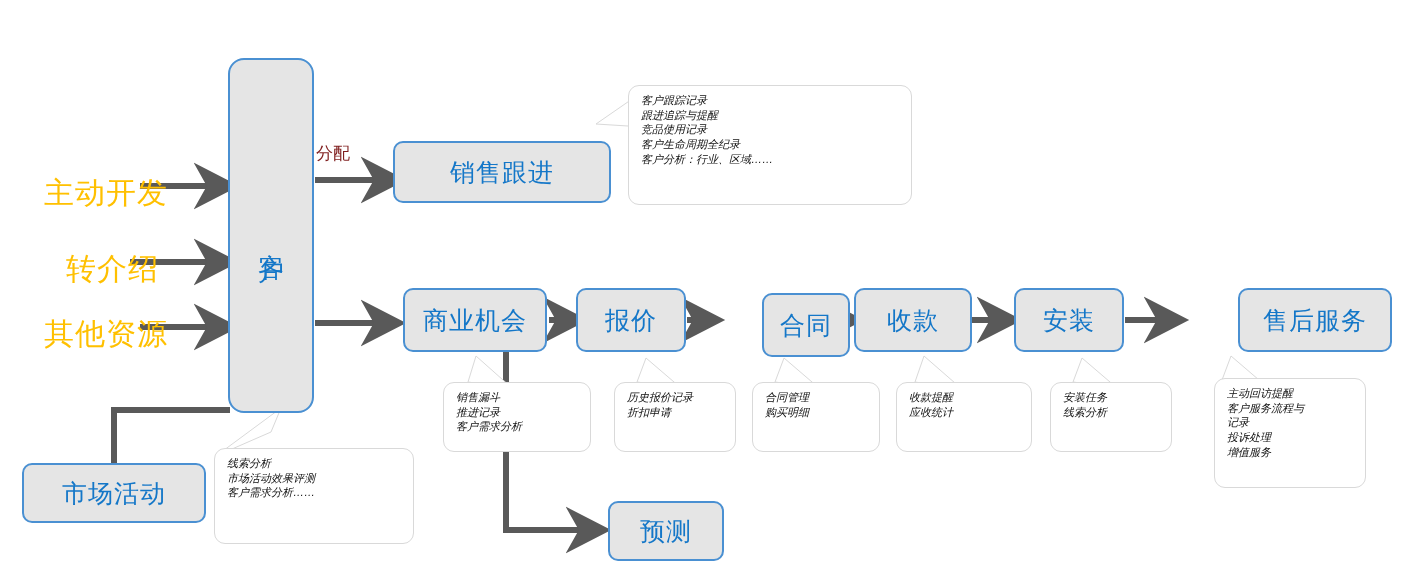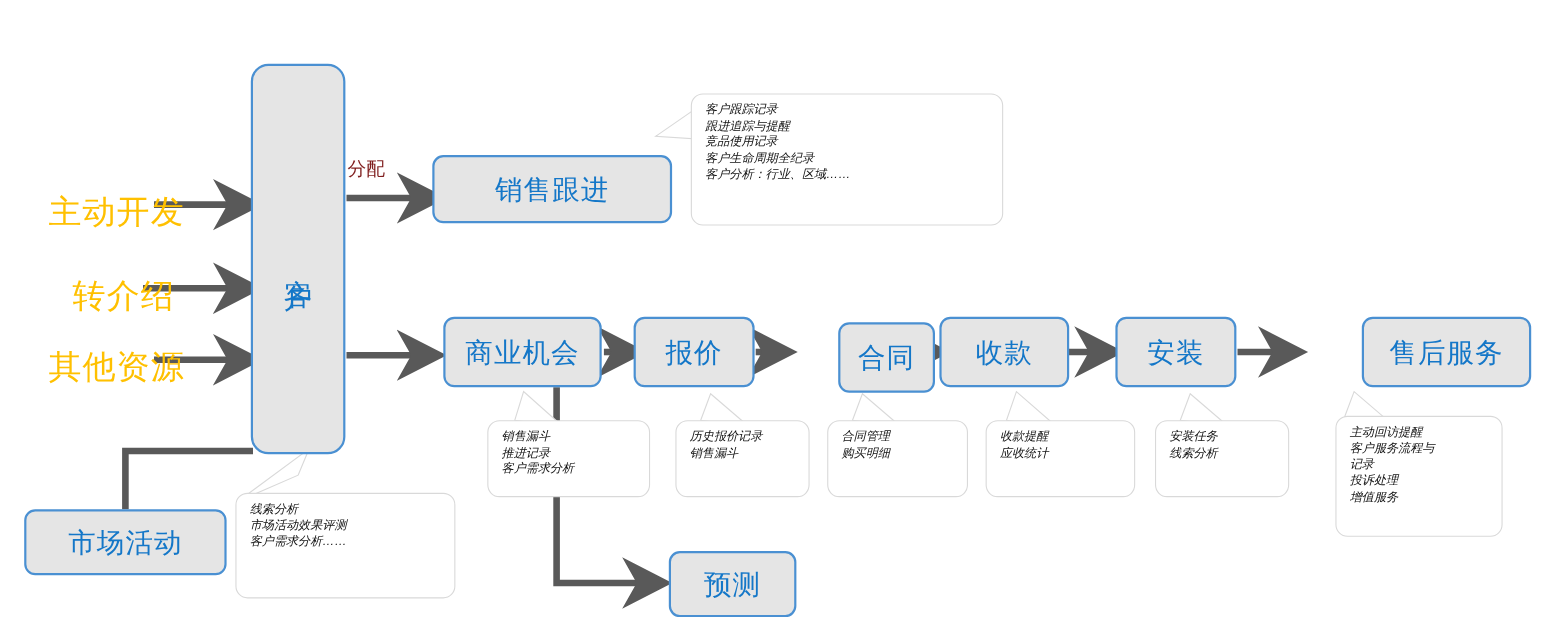--- a/index.html
+++ b/index.html
@@ -149,21 +149,21 @@
 
   <div class="note" style="left:214px; top:448px; width:200px; height:96px;">线索分析
 市场活动效果评测
 客户需求分析……</div>
 
   <div class="note" style="left:443px; top:382px; width:148px; height:70px;">销售漏斗
 推进记录
 客户需求分析</div>
 
   <div class="note" style="left:614px; top:382px; width:122px; height:70px;">历史报价记录
-销售漏斗</div>
+折扣申请</div>
 
   <div class="note" style="left:752px; top:382px; width:128px; height:70px;">合同管理
 购买明细</div>
 
   <div class="note" style="left:896px; top:382px; width:136px; height:70px;">收款提醒
 应收统计</div>
 
   <div class="note" style="left:1050px; top:382px; width:122px; height:70px;">安装任务
 线索分析</div>
 

